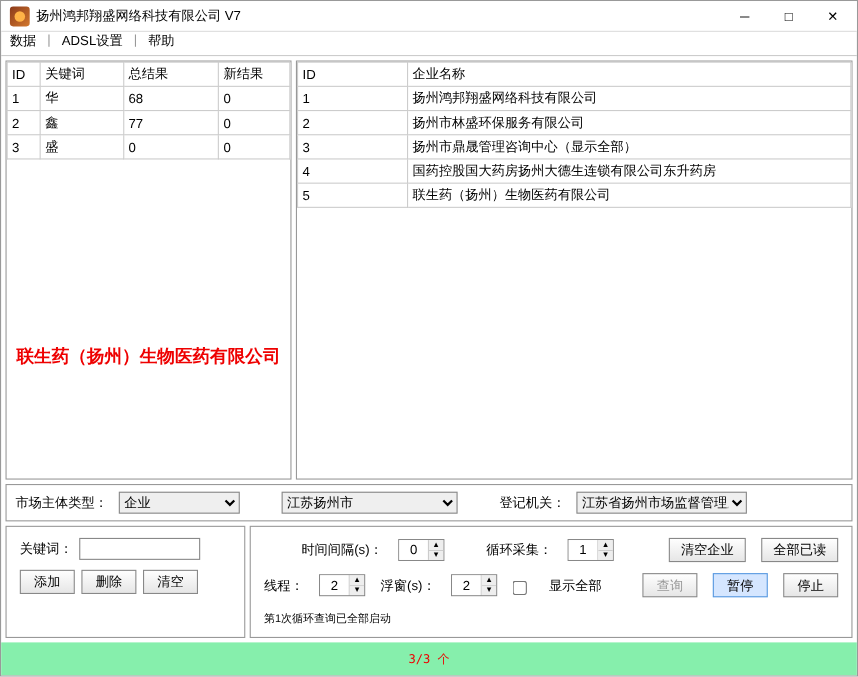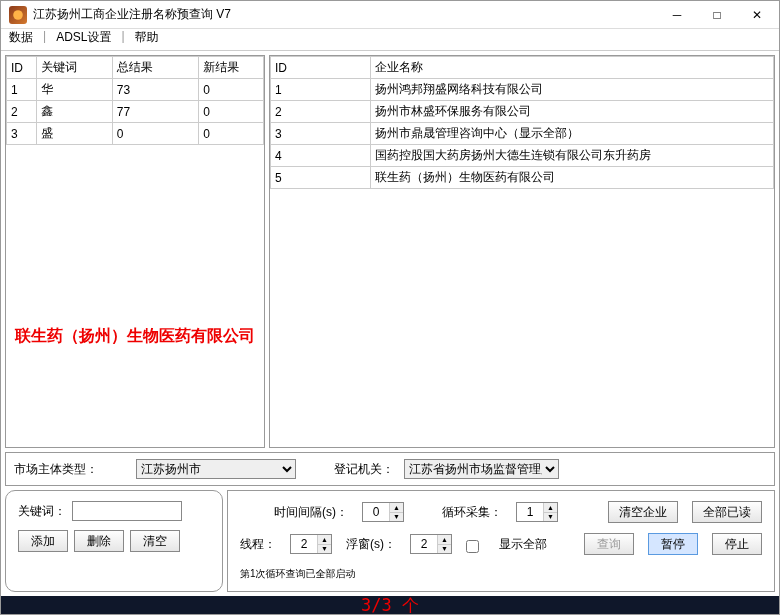--- a/index.html
+++ b/index.html
@@ -24,55 +24,55 @@
 .panel-body { flex: 1; position: relative; overflow: hidden; }
 .highlight-text { color: #e00; font-weight: bold; font-size: 16px; position: absolute; bottom: 100px; left: 0; right: 0; text-align: center; font-family: SimSun, serif; }
 .row-controls { border: 1px solid #999; padding: 6px 8px; display: flex; align-items: center; gap: 10px; }
 label { font-size: 12px; }
 select { height: 20px; font-size: 12px; border: 1px solid #888; background: #efefef; }
 .sel1 { width: 110px; }
 .sel2 { width: 160px; }
 .sel3 { width: 155px; }
 .bottom-row { display: flex; gap: 4px; }
 .box { border: 1px solid #999; padding: 10px 12px; }
-.box-left { width: 218px; display: flex; flex-direction: column; gap: 9px; align-items: flex-start; border-radius: 10px; }
+.box-left { width: 218px; display: flex; flex-direction: column; gap: 9px; align-items: flex-start; }
 .box-right { flex: 1; display: flex; flex-direction: column; gap: 10px; }
 .kw-row { display: flex; align-items: center; gap: 6px; }
 input[type=text] { height: 20px; border: 1px solid #888; width: 110px; font-size: 12px; padding: 0 2px; }
 .btn { height: 22px; min-width: 50px; padding: 0 10px; border: 1px solid #888; background: linear-gradient(#fefefe,#e6e6e6); font-size: 12px; cursor: pointer; font-family: Liberation Mono, monospace; }
 .btn.disabled { color: #999; cursor: default; }
 .btn.active { background: #d5e6ff; border-color: #5a9ae0; }
 .btn-row { display: flex; gap: 6px; justify-content: space-between; }
 .spinner { display: inline-flex; align-items: stretch; border: 1px solid #888; height: 20px; background: #fff; }
 .spinner input { border: none; width: 26px; text-align: center; height: 18px; font-size: 12px; }
 .spinner .arrows { display: flex; flex-direction: column; width: 14px; border-left: 1px solid #ccc; }
 .spinner .arrow { flex: 1; display: flex; align-items: center; justify-content: center; font-size: 7px; cursor: pointer; background: #eee; line-height: 1; }
 .spinner .arrow:first-child { border-bottom: 1px solid #ccc; }
 .controls-line { display: flex; align-items: center; gap: 14px; }
 .chk { display: flex; align-items: flex-end; gap: 20px; }
 .chk input { width: 13px; height: 13px; }
 .status-text { text-align: left; font-size: 10px; padding-top: 2px; }
-.footer { height: 18px; background: #0f172a; color: #e00; font-size: 17px; display: flex; align-items: center; justify-content: center; font-family: monospace; }
+.footer { height: 30px; background: #86efac; color: #e00; font-size: 11px; display: flex; align-items: center; justify-content: center; font-family: monospace; }
 .spacer { flex: 1; }
 .col-id { width: 28px; }
 .col-kw { width: 70px; }
 .col-tr { width: 80px; }
 .col-nr { width: 60px; }
 .col-id2 { width: 100px; }
 </style>
 </head>
 <body>
 
 <div class="titlebar">
   <div class="app-icon">
       <svg viewBox="0 0 10 10">
         <circle cx="5" cy="5" r="4" fill="#ffb347"></circle>
       </svg>
     </div>
-  <div class="title-text">江苏扬州工商企业注册名称预查询 V7</div>
+  <div class="title-text">扬州鸿邦翔盛网络科技有限公司 V7</div>
   <div class="win-btns">
     <div class="win-btn">─</div>
     <div class="win-btn">□</div>
     <div class="win-btn">✕</div>
   </div>
 </div>
 
 <div class="menubar">
   <span class="menu-item">数据</span>
   <span class="menu-sep">|</span>
@@ -88,21 +88,21 @@
         <tbody>
             <tr>
           <th class="col-id">ID</th>
           <th class="col-kw">关键词</th>
           <th class="col-tr">总结果</th>
           <th class="col-nr">新结果</th>
         </tr>
         <tr>
               <td>1</td>
               <td>华</td>
-              <td>73</td>
+              <td>68</td>
               <td>0</td>
             </tr>
         <tr>
               <td>2</td>
               <td>鑫</td>
               <td>77</td>
               <td>0</td>
             </tr>
         <tr>
               <td>3</td>
@@ -144,20 +144,21 @@
               <td>联生药（扬州）生物医药有限公司</td>
             </tr>
       </tbody>
         </table>
       <div class="panel-body"></div>
     </div>
   </div>
 
   <div class="row-controls">
     <label>市场主体类型：</label>
+    <select class="sel1"><option>企业</option></select>
     <span style="width:18px"></span>
     <select class="sel2"><option>江苏扬州市</option></select>
     <span style="width:18px"></span>
     <label>登记机关：</label>
     <select class="sel3"><option>江苏省扬州市场监督管理局</option></select>
   </div>
 
   <div class="bottom-row">
     <div class="box box-left">
       <div class="kw-row">

